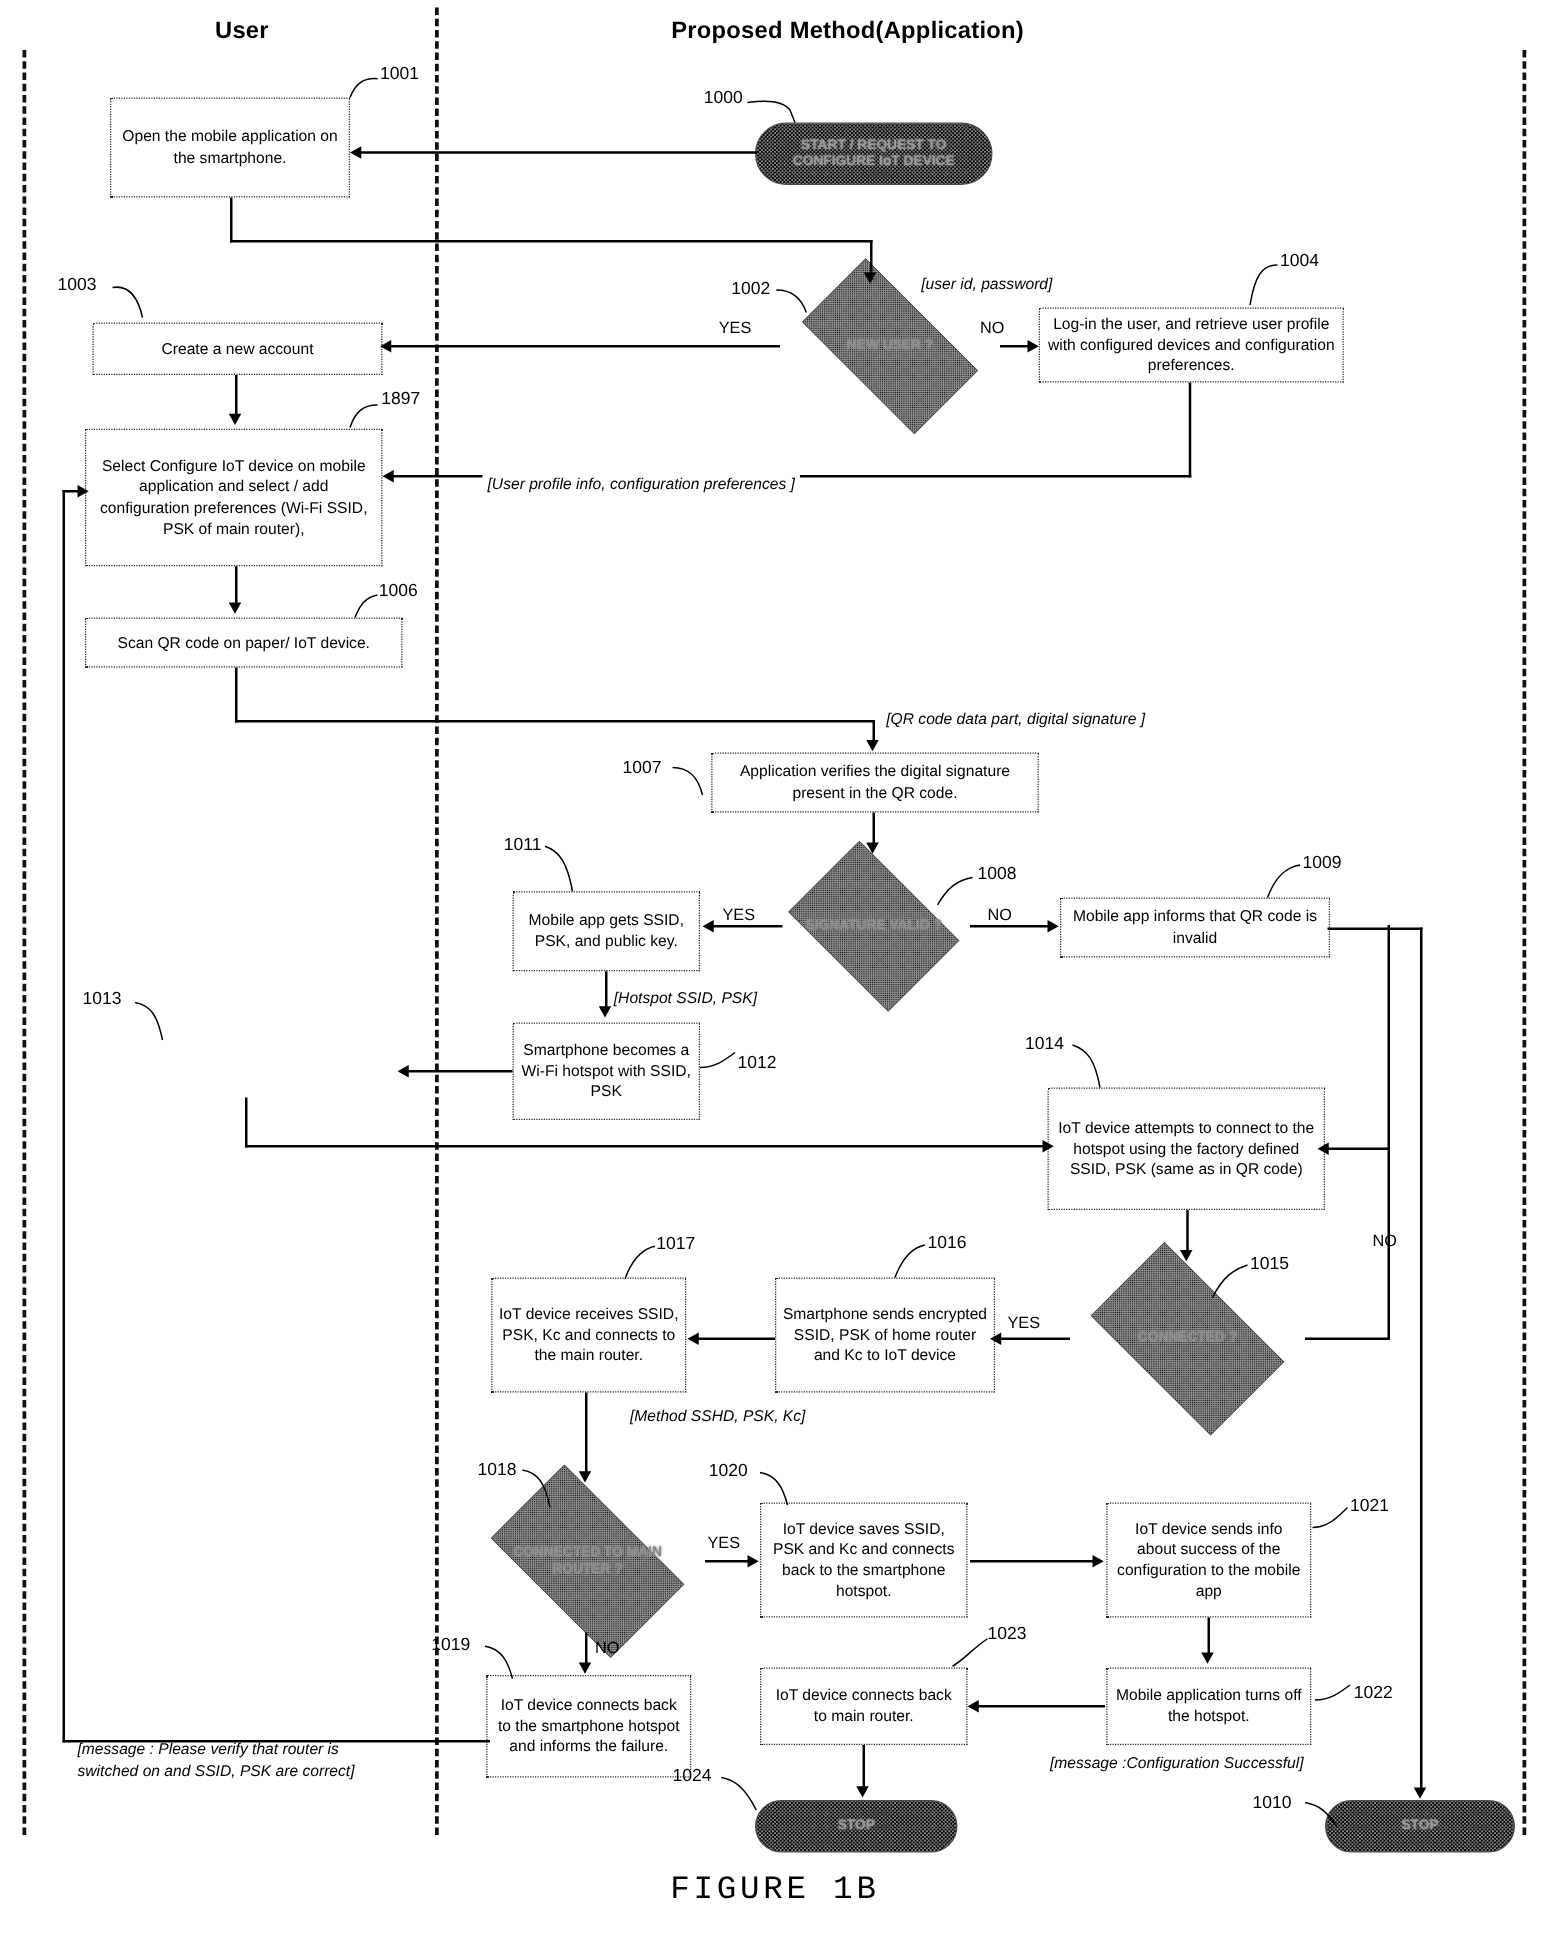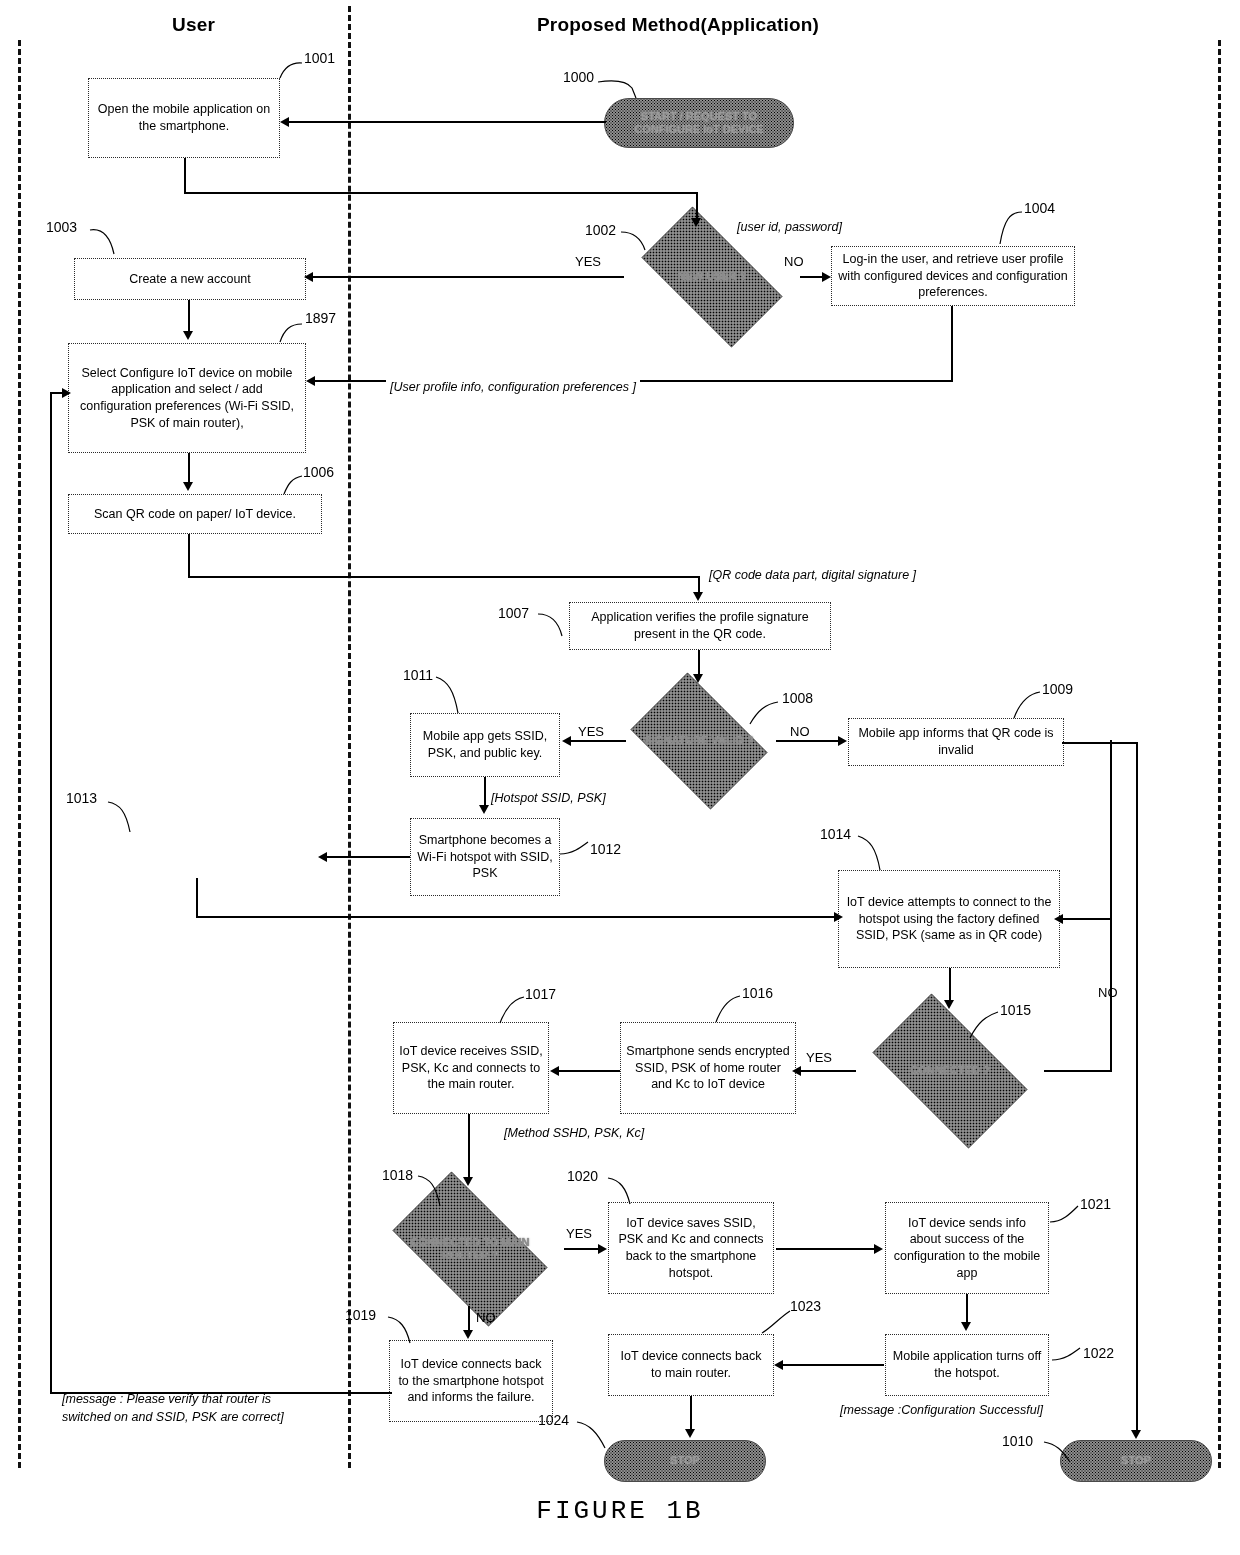--- a/index.html
+++ b/index.html
@@ -137,21 +137,21 @@
 
   <div class="node" style="left:68px;top:494px;width:254px;height:40px;">
     <span>Scan QR code on paper/ IoT device.</span>
   </div>
   <div class="ref" style="left:303px;top:464px;">1006</div>
   <svg class="lead" style="left:272px;top:470px;" width="40" height="30">
     <path d="M30,6 C20,8 16,14 12,24" stroke="#000" stroke-width="1.2" fill="none"></path>
   </svg>
 
   <div class="node" style="left:569px;top:602px;width:262px;height:48px;">
-    <span>Application verifies the profile signature present in the QR code.</span>
+    <span>Application verifies the digital signature present in the QR code.</span>
   </div>
   <div class="ref" style="left:498px;top:605px;">1007</div>
   <svg class="lead" style="left:534px;top:610px;" width="42" height="32">
     <path d="M4,4 C16,4 24,10 28,26" stroke="#000" stroke-width="1.2" fill="none"></path>
   </svg>
 
   <div class="diamond" style="left:619px;top:684px;width:160px;height:114px;">
     <div class="dshape"></div>
     <div class="dtxt">SIGNATURE VALID ?</div>
   </div>

